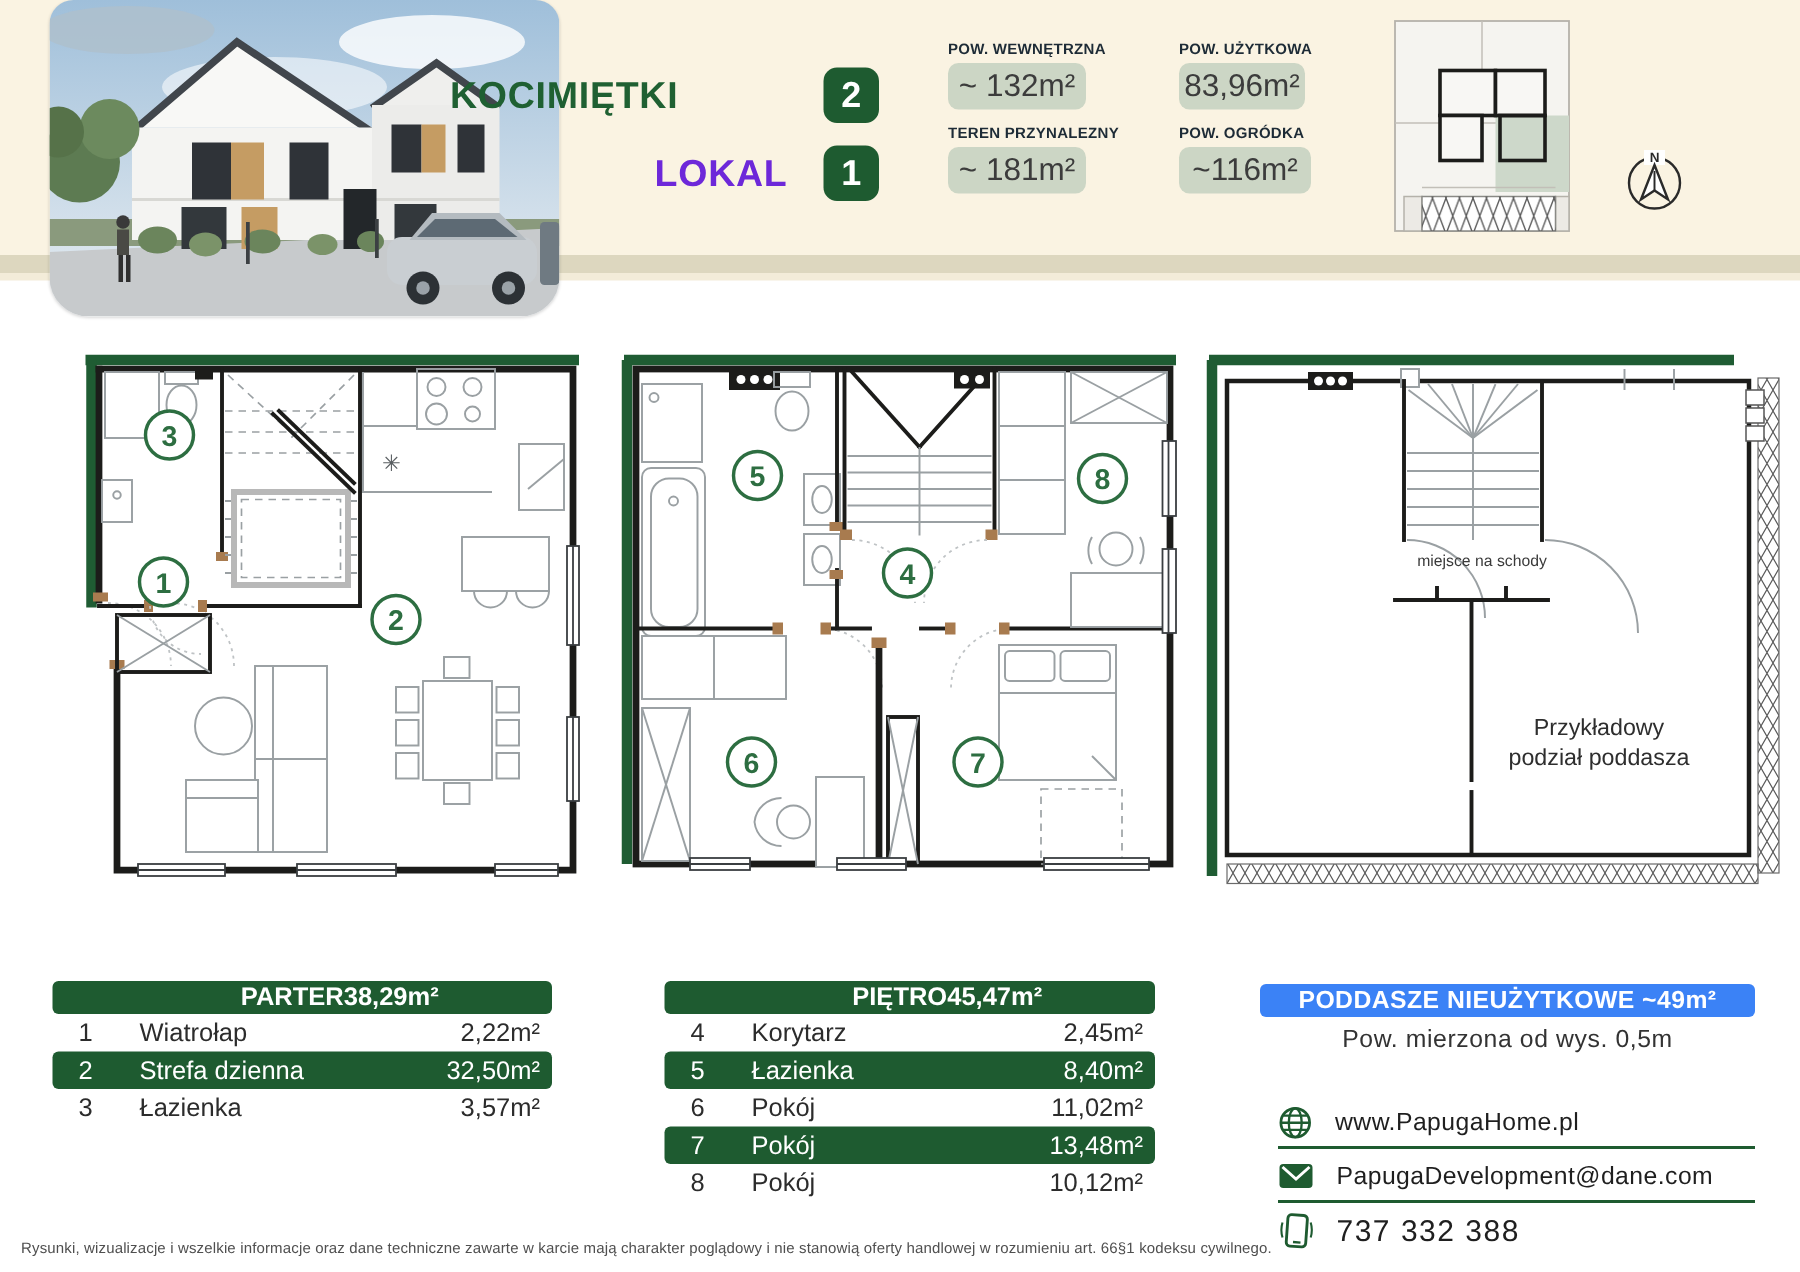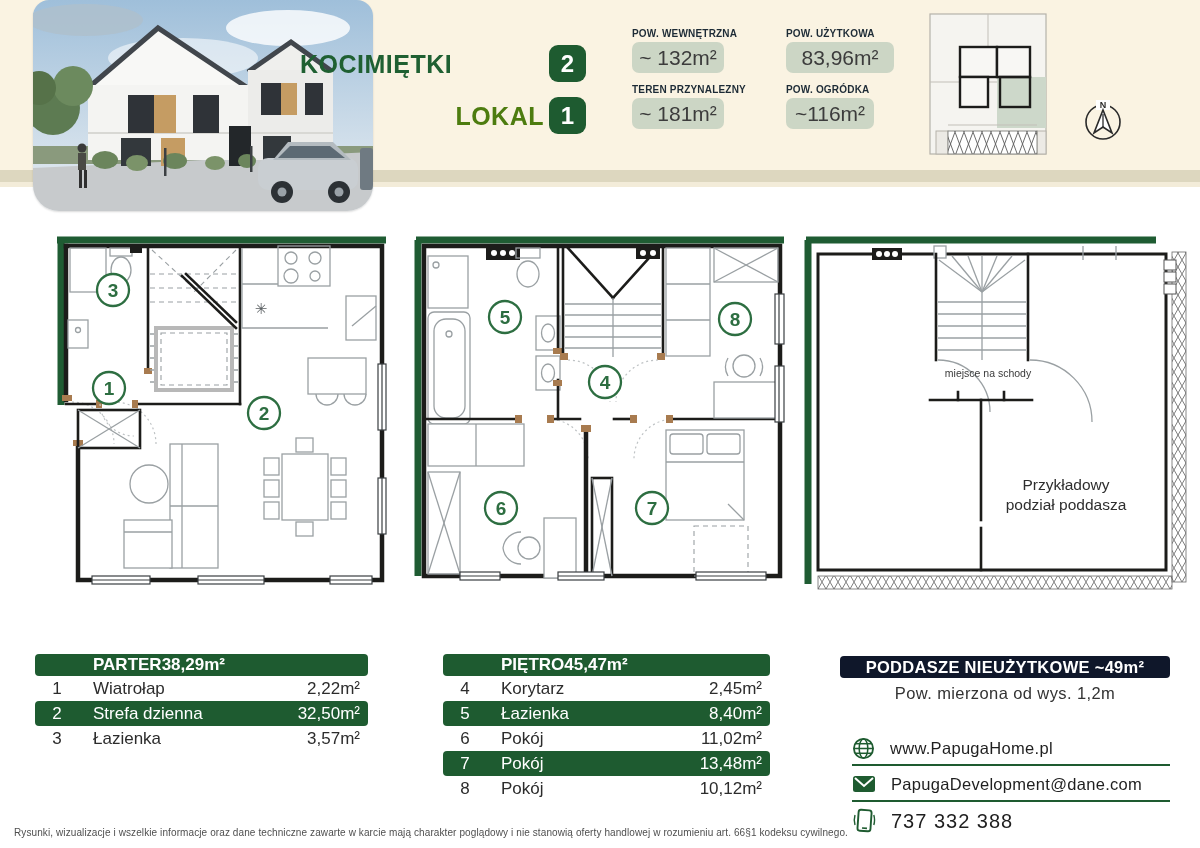--- a/index.html
+++ b/index.html
@@ -8,39 +8,39 @@
   .abs{position:absolute}
 
   
   .band{left:0;top:0;width:1200px;height:170px;background:#faf3e2}
   .band-strip{left:0;top:170px;width:1200px;height:12px;background:#ddd7bf}
   .band-strip2{left:0;top:182px;width:1200px;height:5px;background:#f3ecd9}
 
   .photo{left:33px;top:0;width:340px;height:211px;border-radius:16px 16px 26px 26px;overflow:hidden;box-shadow:0 1px 2px rgba(0,0,0,.15)}
 
   .proj-title{left:300px;top:50px;width:240px;text-align:left;font-size:25px;font-weight:bold;color:#1f6032;letter-spacing:.5px}
-  .lokal-title{left:304px;top:102px;width:240px;text-align:right;font-size:25px;font-weight:bold;color:#4d7c0f;letter-spacing:.5px}
+  .lokal-title{left:285px;top:102px;width:240px;text-align:right;font-size:25px;font-weight:bold;color:#6d28d9;letter-spacing:.5px}
   .badge{width:37px;height:37px;background:#1e5b30;border-radius:9px;color:#fff;font-size:24px;font-weight:bold;
          display:flex;align-items:center;justify-content:center}
   .badge1{left:549px;top:45px}.badge2{left:549px;top:97px}
 
   .stat-label{font-size:10px;font-weight:bold;color:#1d2b36;letter-spacing:.2px;white-space:nowrap}
   .stat-box{background:#ccd6c5;border-radius:7px;display:flex;align-items:center;justify-content:center;
             font-size:21px;color:#3c3c3c}
 
   
   .at-head{height:22px;background:#1e5b30;border-radius:4px;color:#fff;font-weight:bold;
-           display:flex;align-items:center;justify-content:flex-start;padding:0 8px 0 58px;font-size:17px}
+           display:flex;align-items:center;justify-content:center;padding:0 8px 0 58px;font-size:17px}
   .at-row{height:25px;display:flex;align-items:center;font-size:17px}
   .at-row .num{width:30px;text-align:center;margin-left:7px}
   .at-row .nm{flex:1;padding-left:21px}
   .at-row .ar{text-align:right;padding-right:8px}
   .hl{background:#1e5b30;color:#fff;border-radius:4px}
 
-  .attic-head{height:22px;background:#0f172a;border-radius:4px;color:#fff;font-weight:bold;
+  .attic-head{height:22px;background:#3b82f6;border-radius:4px;color:#fff;font-weight:bold;
               display:flex;align-items:center;justify-content:center;font-size:16.5px;letter-spacing:.3px}
   .attic-note{text-align:center;font-size:16.5px;color:#333;letter-spacing:.4px}
 
   .contact-row{display:flex;align-items:center;gap:15px;font-size:16.5px;color:#1f1f1f;letter-spacing:.3px}
   .contact-row.phone{font-size:20px;letter-spacing:1px}
   .divider{height:2px;background:#1e5b30}
 
   .disclaimer{font-size:10px;color:#4f4f4f;letter-spacing:.1px}
 
   
@@ -128,21 +128,21 @@
 <div class="abs proj-title">KOCIMIĘTKI</div>
 <div class="abs badge badge1">2</div>
 <div class="abs lokal-title">LOKAL</div>
 <div class="abs badge badge2">1</div>
 
 <div class="abs stat-label" style="left:632px;top:28px">POW. WEWNĘTRZNA</div>
 <div class="abs stat-box" style="left:632px;top:42px;width:92px;height:31px">~ 132m²</div>
 <div class="abs stat-label" style="left:632px;top:84px">TEREN PRZYNALEZNY</div>
 <div class="abs stat-box" style="left:632px;top:98px;width:92px;height:31px">~ 181m²</div>
 <div class="abs stat-label" style="left:786px;top:28px">POW. UŻYTKOWA</div>
-<div class="abs stat-box" style="left:786px;top:42px;width:108px;height:31px">83,96m²</div>
+<div class="abs stat-box" style="left:786px;top:42px;width:84px;height:31px">83,96m²</div>
 <div class="abs stat-label" style="left:786px;top:84px">POW. OGRÓDKA</div>
 <div class="abs stat-box" style="left:786px;top:98px;width:88px;height:31px">~116m²</div>
 
 <div class="abs" style="left:928px;top:12px">
   <svg width="126" height="146" viewBox="0 0 126 146">
     <defs>
       <pattern id="hx" width="9" height="24" patternUnits="userSpaceOnUse">
         <path d="M0,0 L9,24 M9,0 L0,24" stroke="#5a5a5a" stroke-width=".9" fill="none"></path>
       </pattern>
     </defs>
@@ -486,21 +486,21 @@
     <span class="ar">13,48m²</span>
   </div>
   <div class="at-row">
     <span class="num">8</span>
     <span class="nm">Pokój</span>
     <span class="ar">10,12m²</span>
   </div>
 </div>
 
 <div class="abs attic-head" style="left:840px;top:656px;width:330px">PODDASZE NIEUŻYTKOWE ~49m²</div>
-<div class="abs attic-note" style="left:840px;top:684px;width:330px">Pow. mierzona od wys. 1,2m</div>
+<div class="abs attic-note" style="left:840px;top:684px;width:330px">Pow. mierzona od wys. 0,5m</div>
 
 <div class="abs contact-row" style="left:852px;top:735px;width:318px;height:26px">
   <svg width="23" height="23" viewBox="0 0 24 24">
     <circle cx="12" cy="12" r="10" fill="none" stroke="#1e5b30" stroke-width="1.9"></circle>
     <ellipse cx="12" cy="12" rx="4.5" ry="10" fill="none" stroke="#1e5b30" stroke-width="1.6"></ellipse>
     <line x1="2" y1="12" x2="22" y2="12" stroke="#1e5b30" stroke-width="1.6"></line>
     <line x1="3.6" y1="7" x2="20.4" y2="7" stroke="#1e5b30" stroke-width="1.6"></line>
     <line x1="3.6" y1="17" x2="20.4" y2="17" stroke="#1e5b30" stroke-width="1.6"></line>
   </svg>
   <span>www.PapugaHome.pl</span>

